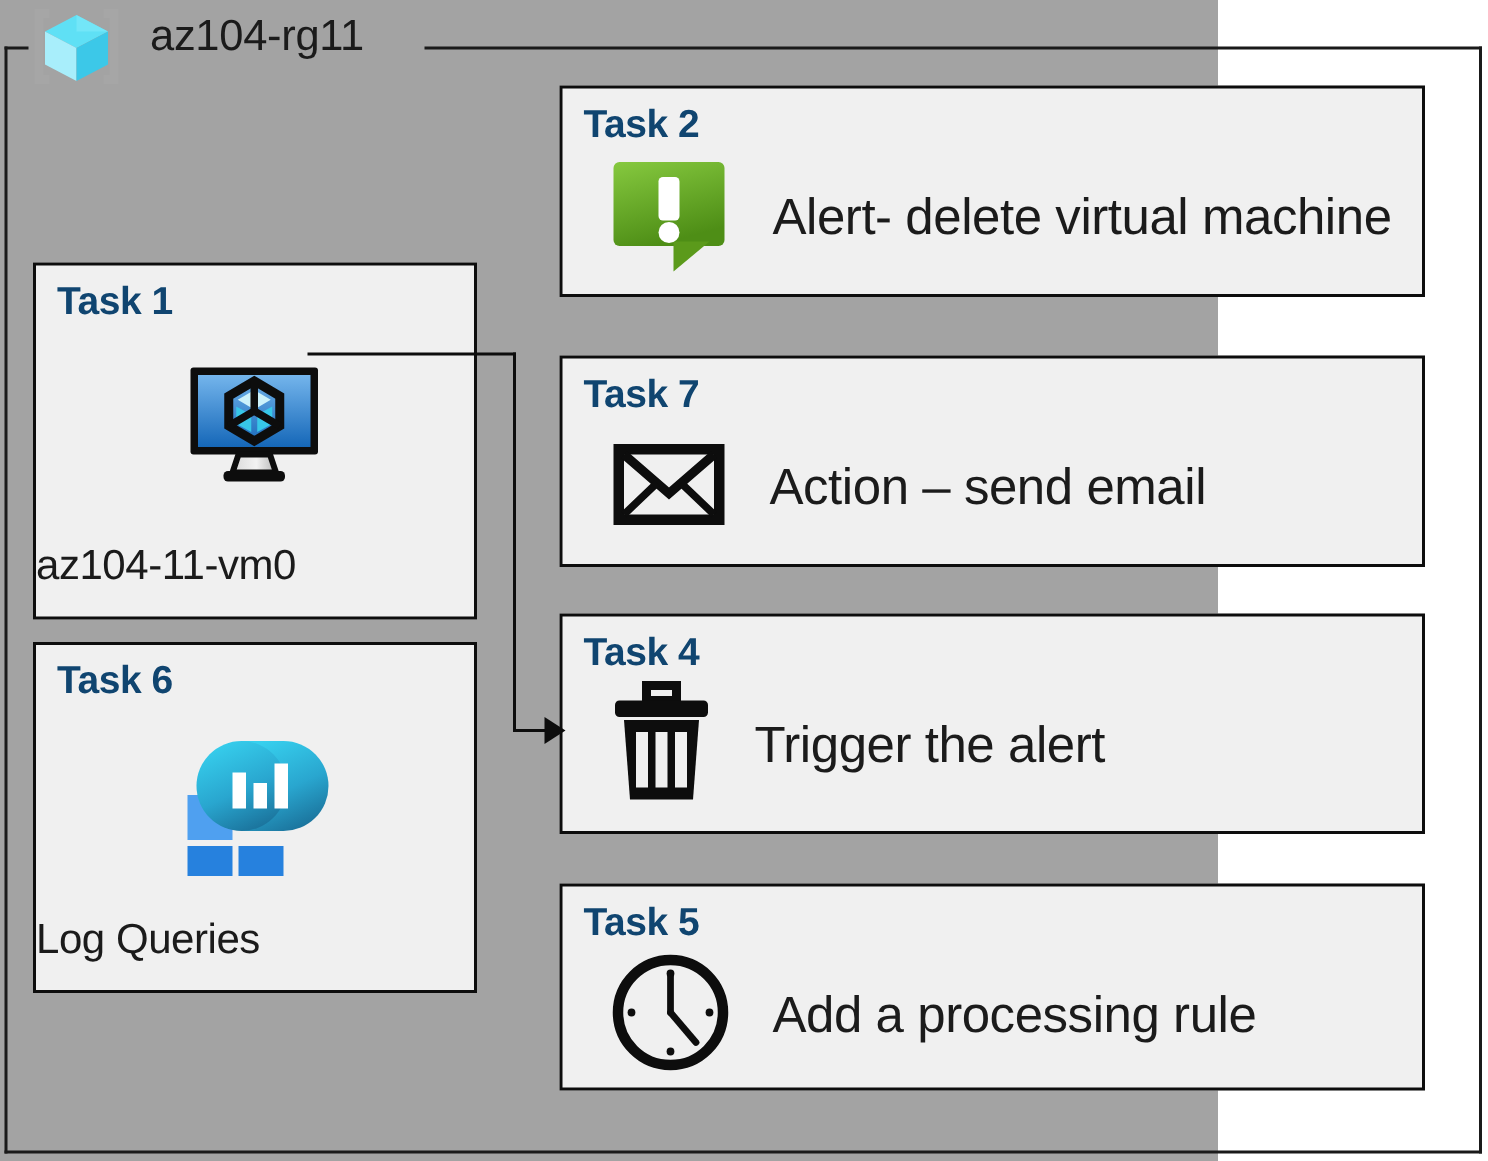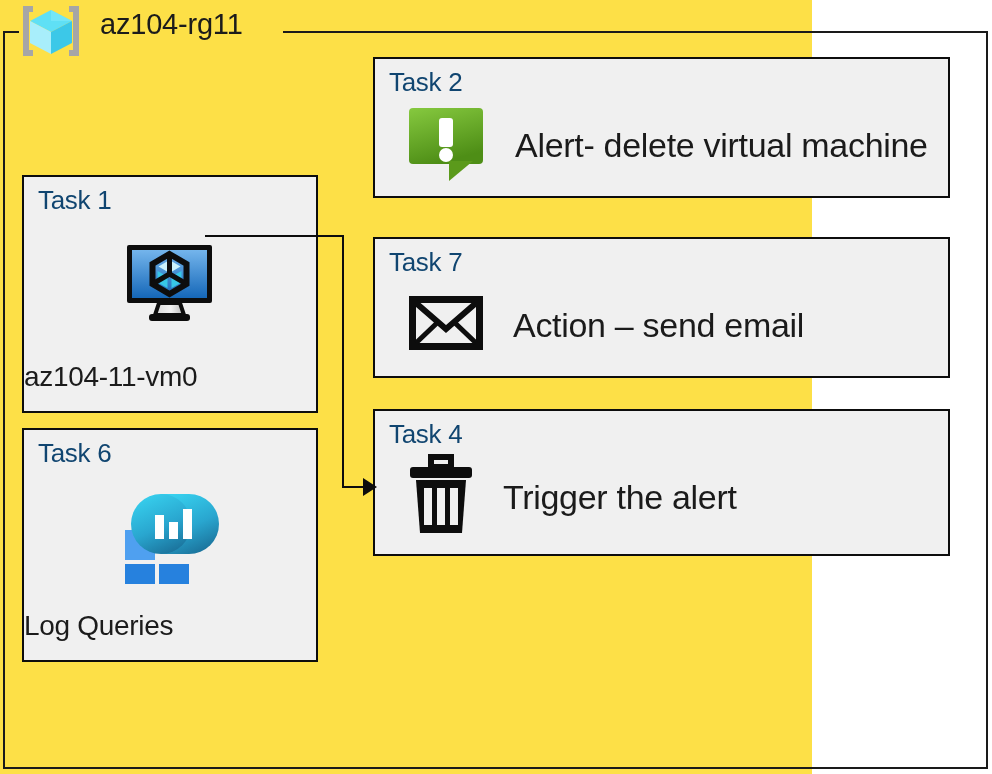--- a/index.html
+++ b/index.html
@@ -2,21 +2,21 @@
 <html><head>
 <meta charset="utf-8">
 <style>
   * { box-sizing: border-box; margin: 0; padding: 0; }
   html, body {
     width: 992px; height: 774px;
     background: #ffffff;
     font-family: "Liberation Sans", sans-serif;
     overflow: hidden;
   }
-  #canvas { position: relative; width: 812px; height: 774px; background: #fde047; }
+  #canvas { position: relative; width: 812px; height: 774px; background: #a3a3a3; }
 
   
   .rg-edge { position: absolute; background: #1a1a1a; }
   #rg-left   { left: 3px;  top: 31px;  width: 2px;  height: 738px; }
   #rg-bottom { left: 3px;  top: 767px; width: 985px; height: 2px; }
   #rg-right  { left: 986px;top: 31px;  width: 2px;  height: 738px; }
   #rg-top-a  { left: 3px;  top: 31px;  width: 16px; height: 2px; }
   #rg-top-b  { left: 283px;top: 31px;  width: 705px;height: 2px; }
 
   
@@ -28,21 +28,21 @@
   }
 
   
   .card {
     position: absolute;
     background: #f0f0f0;
     border: 2px solid #0d0d0d;
   }
   .card-title {
     position: absolute; left: 14px; top: 8px;
-    font-size: 26px; font-weight: normal; color: #104570;
+    font-size: 26px; font-weight: bold; color: #104570;
     letter-spacing: -0.3px; white-space: nowrap;
   }
   
   .card-sq .icon-wrap {
     position: absolute; left: 0; right: 0; top: 58px;
     display: flex; justify-content: center; align-items: center;
     height: 96px;
   }
   .card-sq .caption {
     position: absolute; left: 0; right: 0; bottom: 18px;
@@ -218,19 +218,36 @@
 
           <rect x="19" y="35" width="8" height="37" fill="#f0f0f0"></rect>
           <rect x="32" y="35" width="8" height="37" fill="#f0f0f0"></rect>
           <rect x="45" y="35" width="8" height="37" fill="#f0f0f0"></rect>
         </svg>
       </span>
       <span class="label">Trigger the alert</span>
     </div>
   </div>
 
+  <div class="card card-wide" id="card-task5">
+    <div class="card-title">Task 5</div>
+    <div class="row">
+      <span>
+        <svg width="84" height="84" viewBox="0 0 84 84">
+          <circle cx="42" cy="42" r="35" fill="#f0f0f0" stroke="#0d0d0d" stroke-width="7"></circle>
+          <circle cx="42" cy="16" r="2.6" fill="#0d0d0d"></circle>
+          <circle cx="68" cy="42" r="2.6" fill="#0d0d0d"></circle>
+          <circle cx="42" cy="68" r="2.6" fill="#0d0d0d"></circle>
+          <circle cx="16" cy="42" r="2.6" fill="#0d0d0d"></circle>
+          <path d="M42 42 V16" stroke="#0d0d0d" stroke-width="4.5" stroke-linecap="round" fill="none"></path>
+          <path d="M42 42 L59 62" stroke="#0d0d0d" stroke-width="4.5" stroke-linecap="round" fill="none"></path>
+        </svg>
+      </span>
+      <span class="label">Add a processing rule</span>
+    </div>
+  </div>
 
   <div class="conn" id="conn-h1"></div>
   <div class="conn" id="conn-v"></div>
   <div class="conn" id="conn-h2"></div>
   <div id="conn-arrow"></div>
 
 </div>
 
 </body></html>

